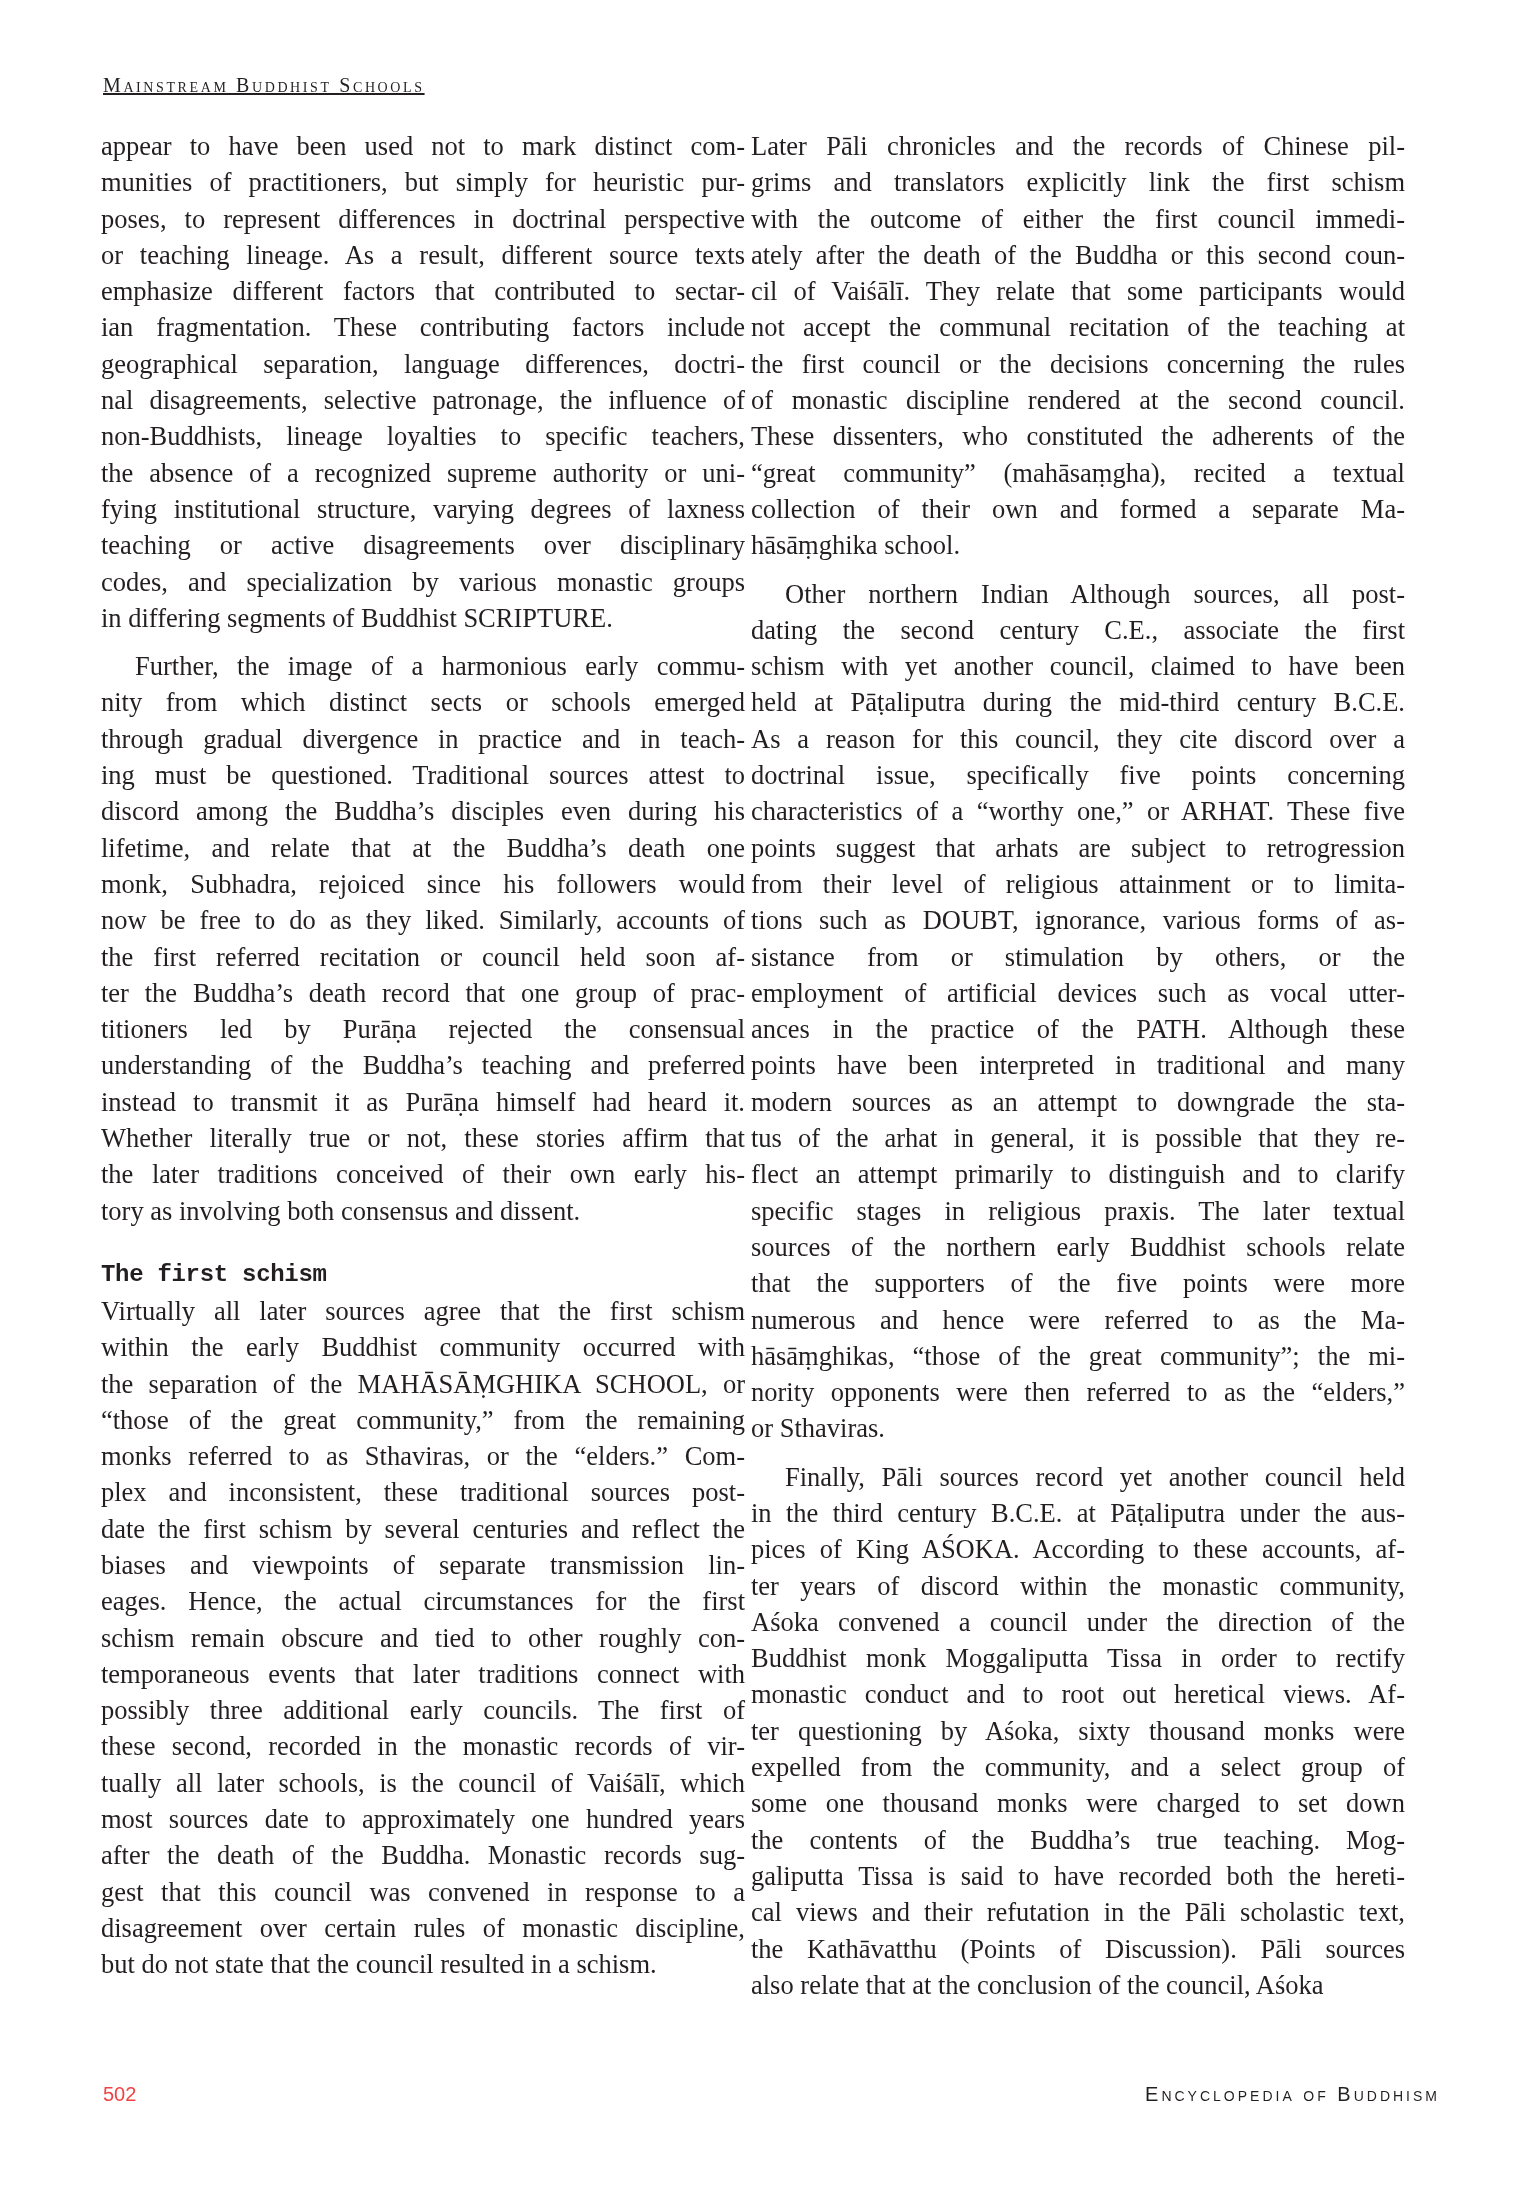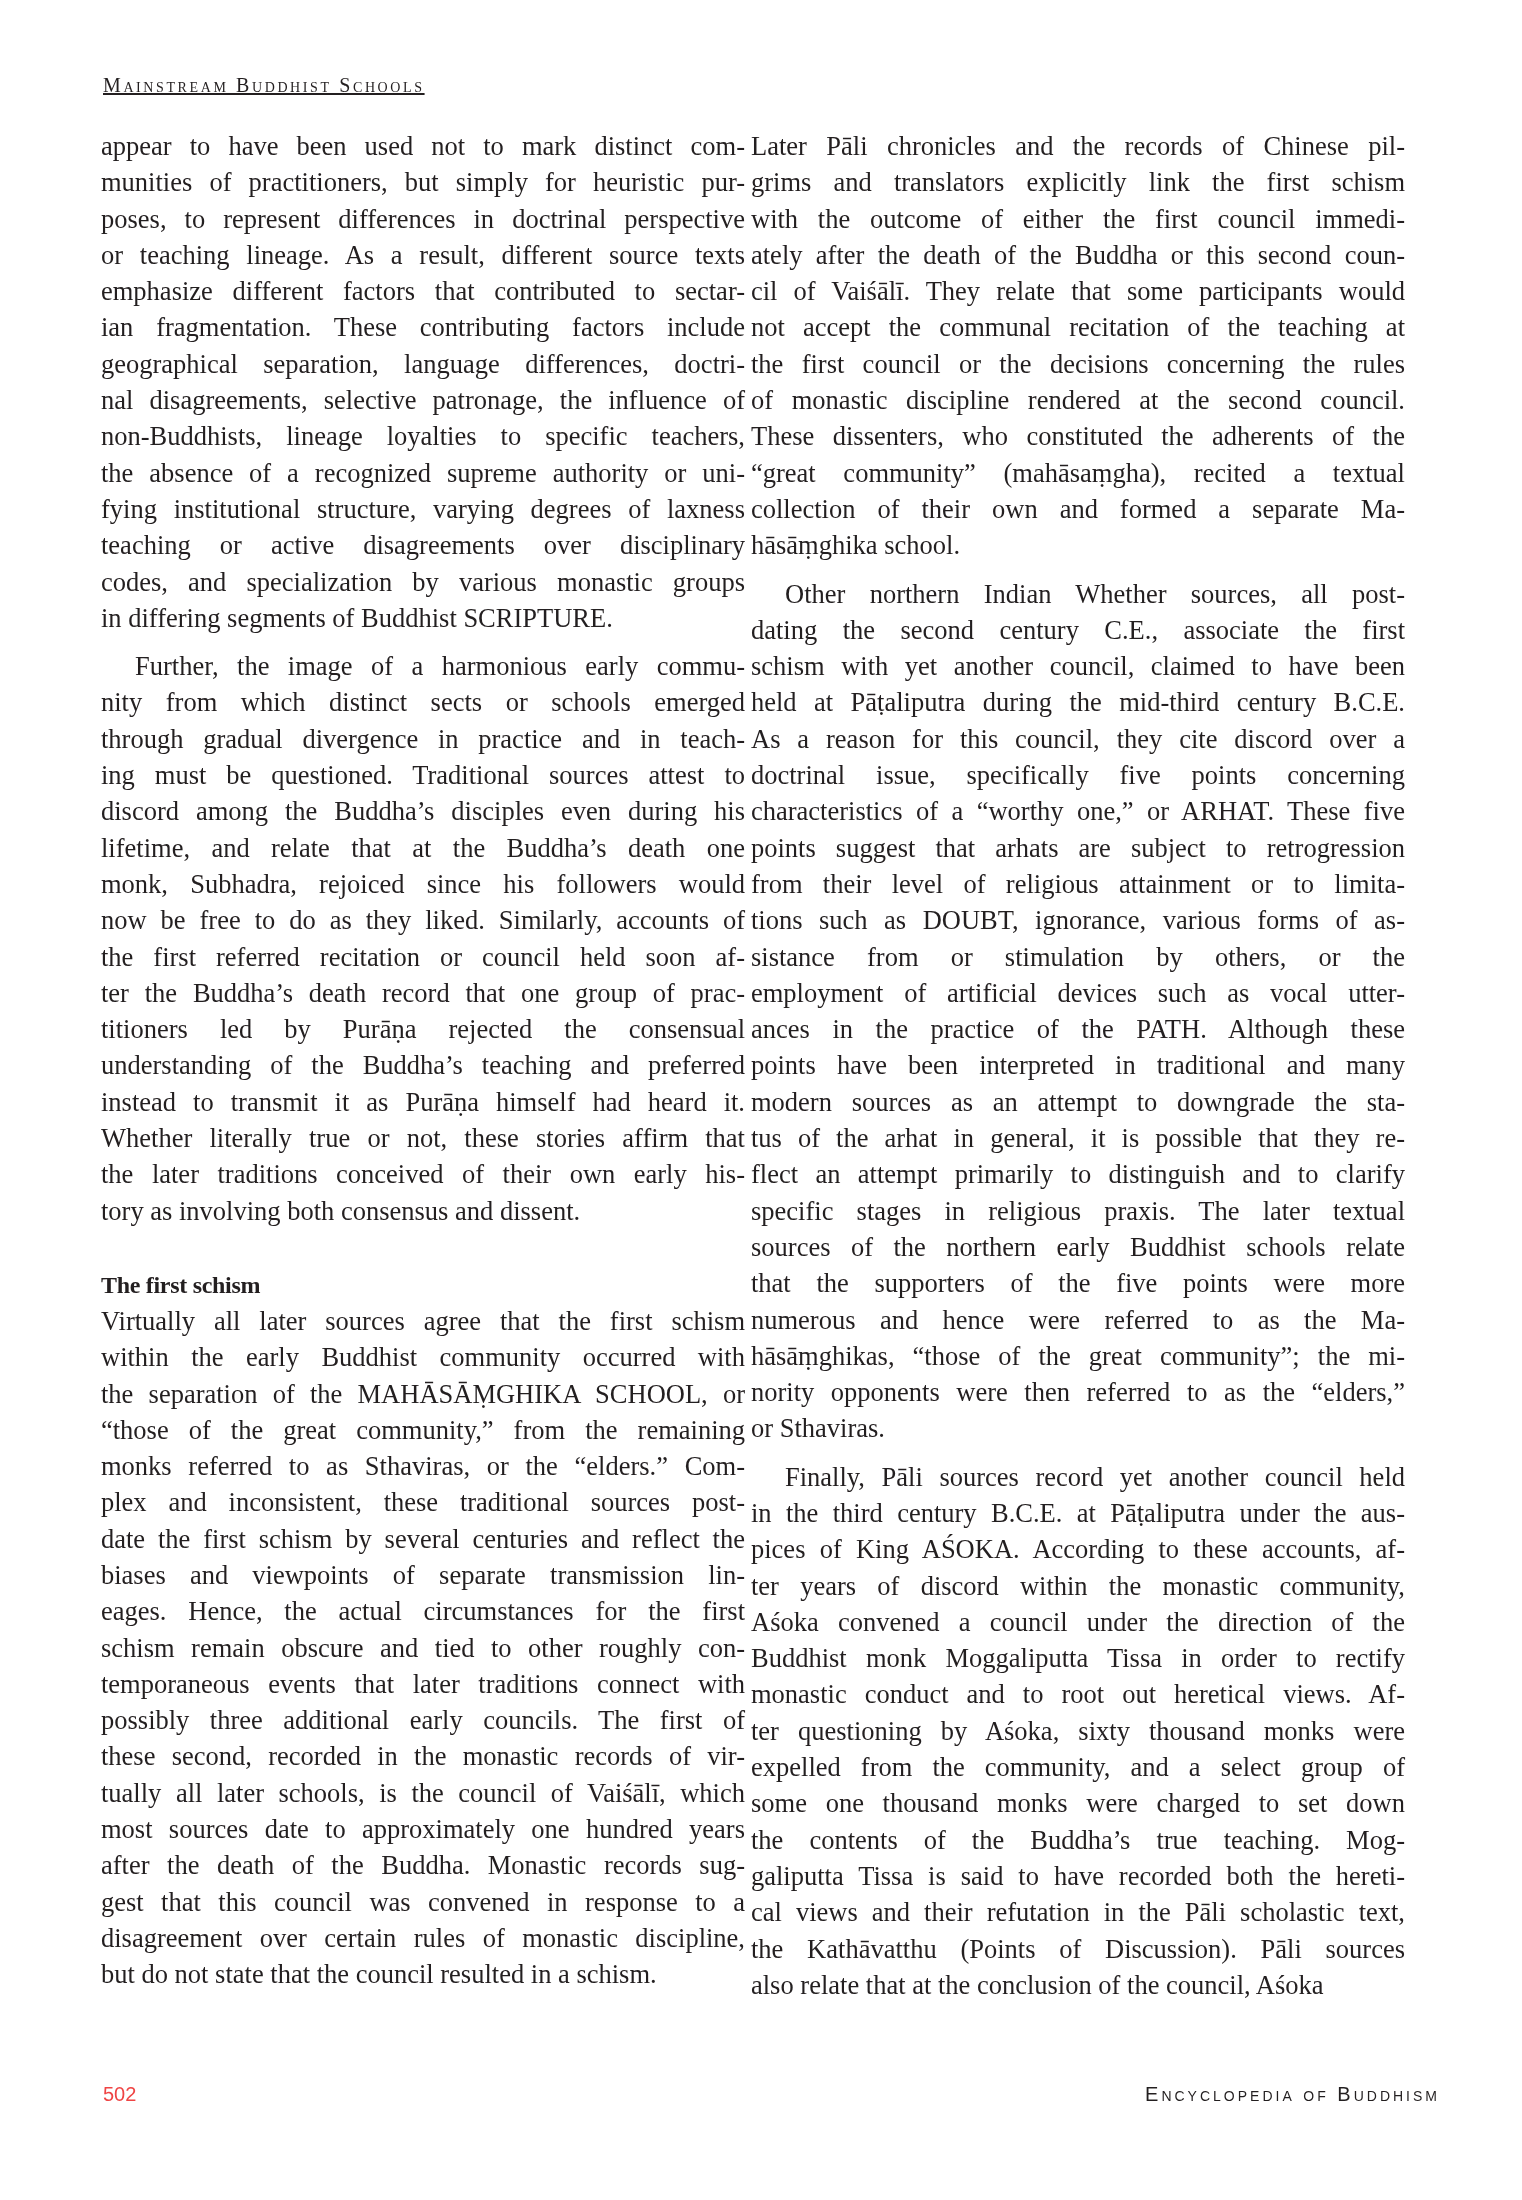--- a/index.html
+++ b/index.html
@@ -15,22 +15,22 @@
   .para { margin: 0; }
   .para + .para { margin-top: 12px; }
   .line {
     display: block; height: 36.3px; line-height: 36.3px; white-space: nowrap;
     font-family: "Liberation Serif", serif; font-size: 26.5px;
     text-align: justify; text-align-last: justify;
   }
   .line.last { text-align-last: left; }
   .line.indent { padding-left: 34px; }
   .section-heading {
-    font-family: Liberation Serif, serif; font-weight: bold; font-size: 24px;
-    height: 36px; line-height: 36px; margin-top: 38px; letter-spacing: -0.3px;
+    font-family: Liberation Mono, monospace; font-weight: bold; font-size: 24px;
+    height: 36px; line-height: 36px; margin-top: 28px; letter-spacing: -0.3px;
   }
   .footer-page {
     position: absolute; left: 103px; top: 2083px;
     font-family: "Liberation Sans", sans-serif; font-size: 20px; color: #ef4444;
   }
   .footer-title {
     position: absolute; right: 82px; top: 2083px;
     font-family: "Liberation Sans", sans-serif; font-size: 20px; letter-spacing: 3px;
     font-variant: small-caps; color: #231f20; text-align: right;
   }
@@ -113,21 +113,21 @@
         <span class="line">cil of Vaiśālī. They relate that some participants would</span>
         <span class="line">not accept the communal recitation of the teaching at</span>
         <span class="line">the first council or the decisions concerning the rules</span>
         <span class="line">of monastic discipline rendered at the second council.</span>
         <span class="line">These dissenters, who constituted the adherents of the</span>
         <span class="line">“great community” (mahāsaṃgha), recited a textual</span>
         <span class="line">collection of their own and formed a separate Ma-</span>
         <span class="line last">hāsāṃghika school.</span>
       </div>
       <div class="para">
-        <span class="line indent">Other northern Indian Whether sources, all post-</span>
+        <span class="line indent">Other northern Indian Although sources, all post-</span>
         <span class="line">dating the second century C.E., associate the first</span>
         <span class="line">schism with yet another council, claimed to have been</span>
         <span class="line">held at Pāṭaliputra during the mid-third century B.C.E.</span>
         <span class="line">As a reason for this council, they cite discord over a</span>
         <span class="line">doctrinal issue, specifically five points concerning</span>
         <span class="line">characteristics of a “worthy one,” or ARHAT. These five</span>
         <span class="line">points suggest that arhats are subject to retrogression</span>
         <span class="line">from their level of religious attainment or to limita-</span>
         <span class="line">tions such as DOUBT, ignorance, various forms of as-</span>
         <span class="line">sistance from or stimulation by others, or the</span>

